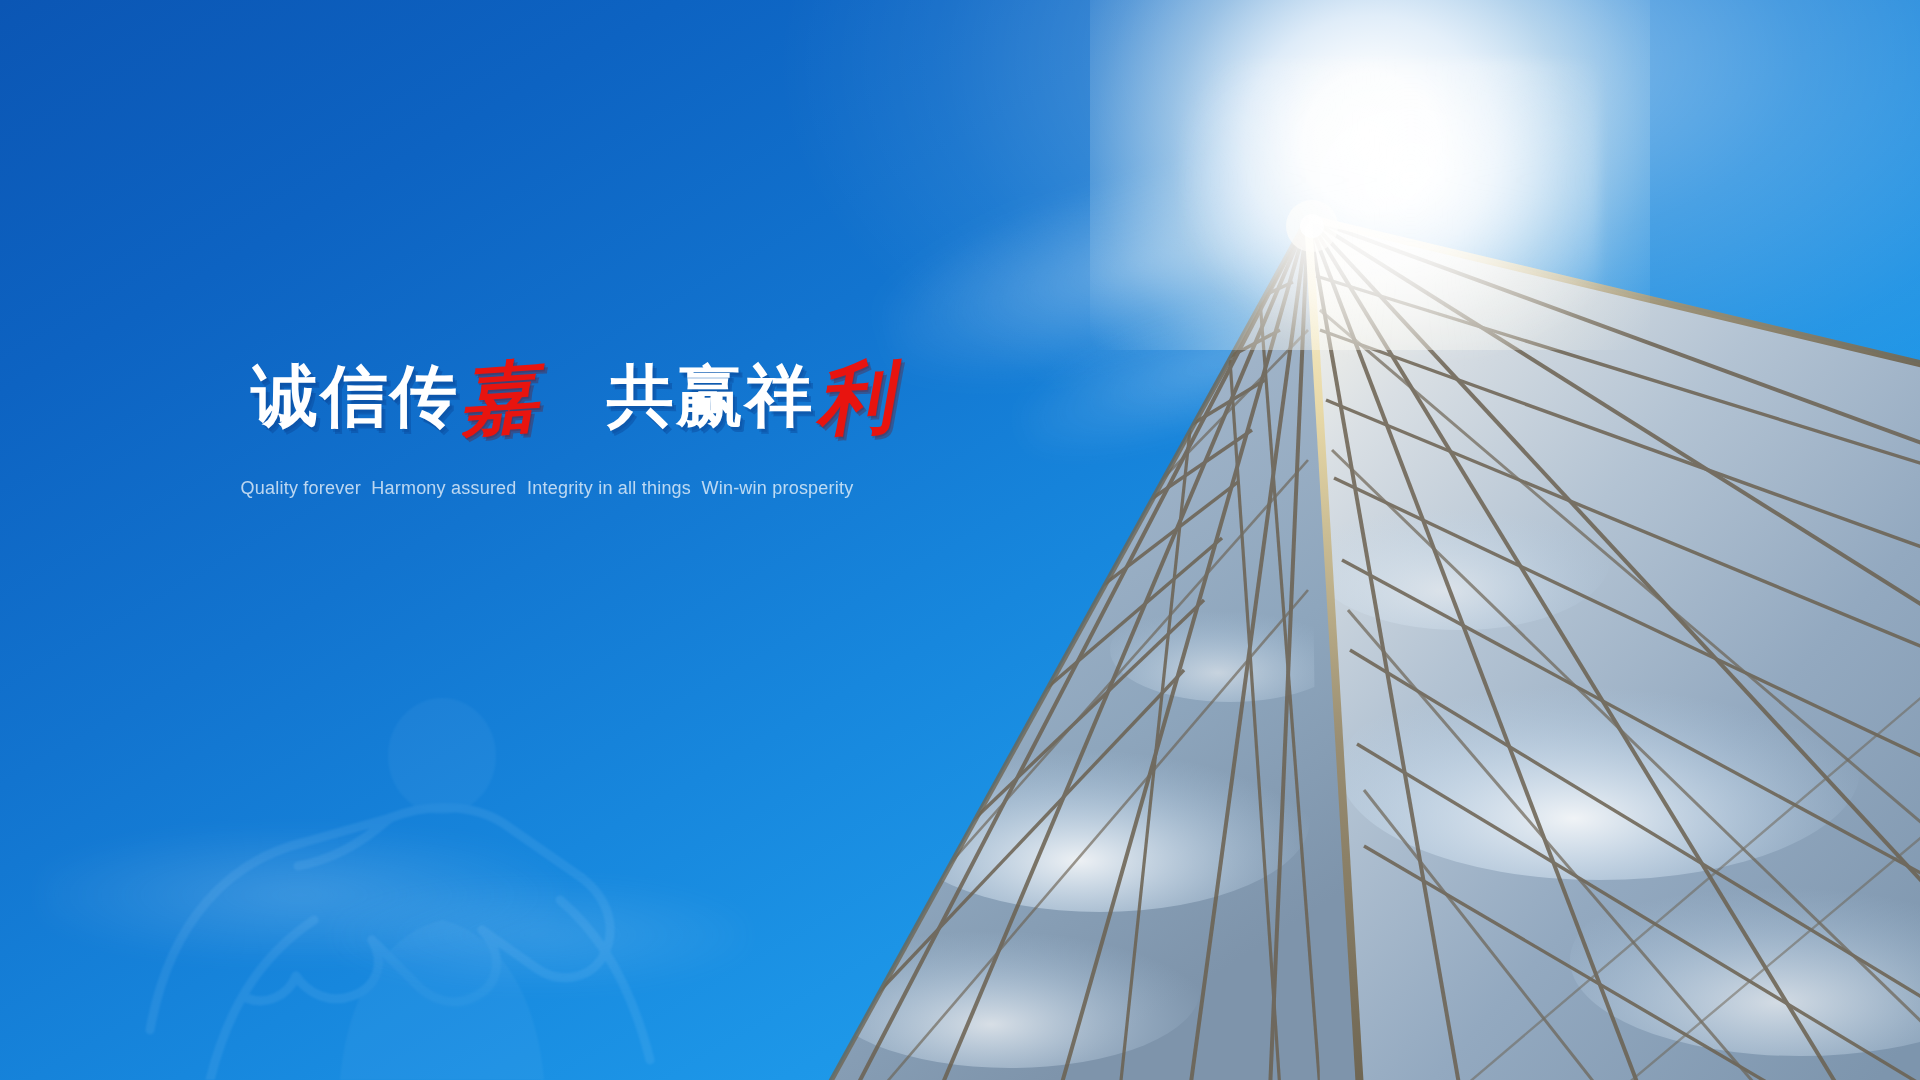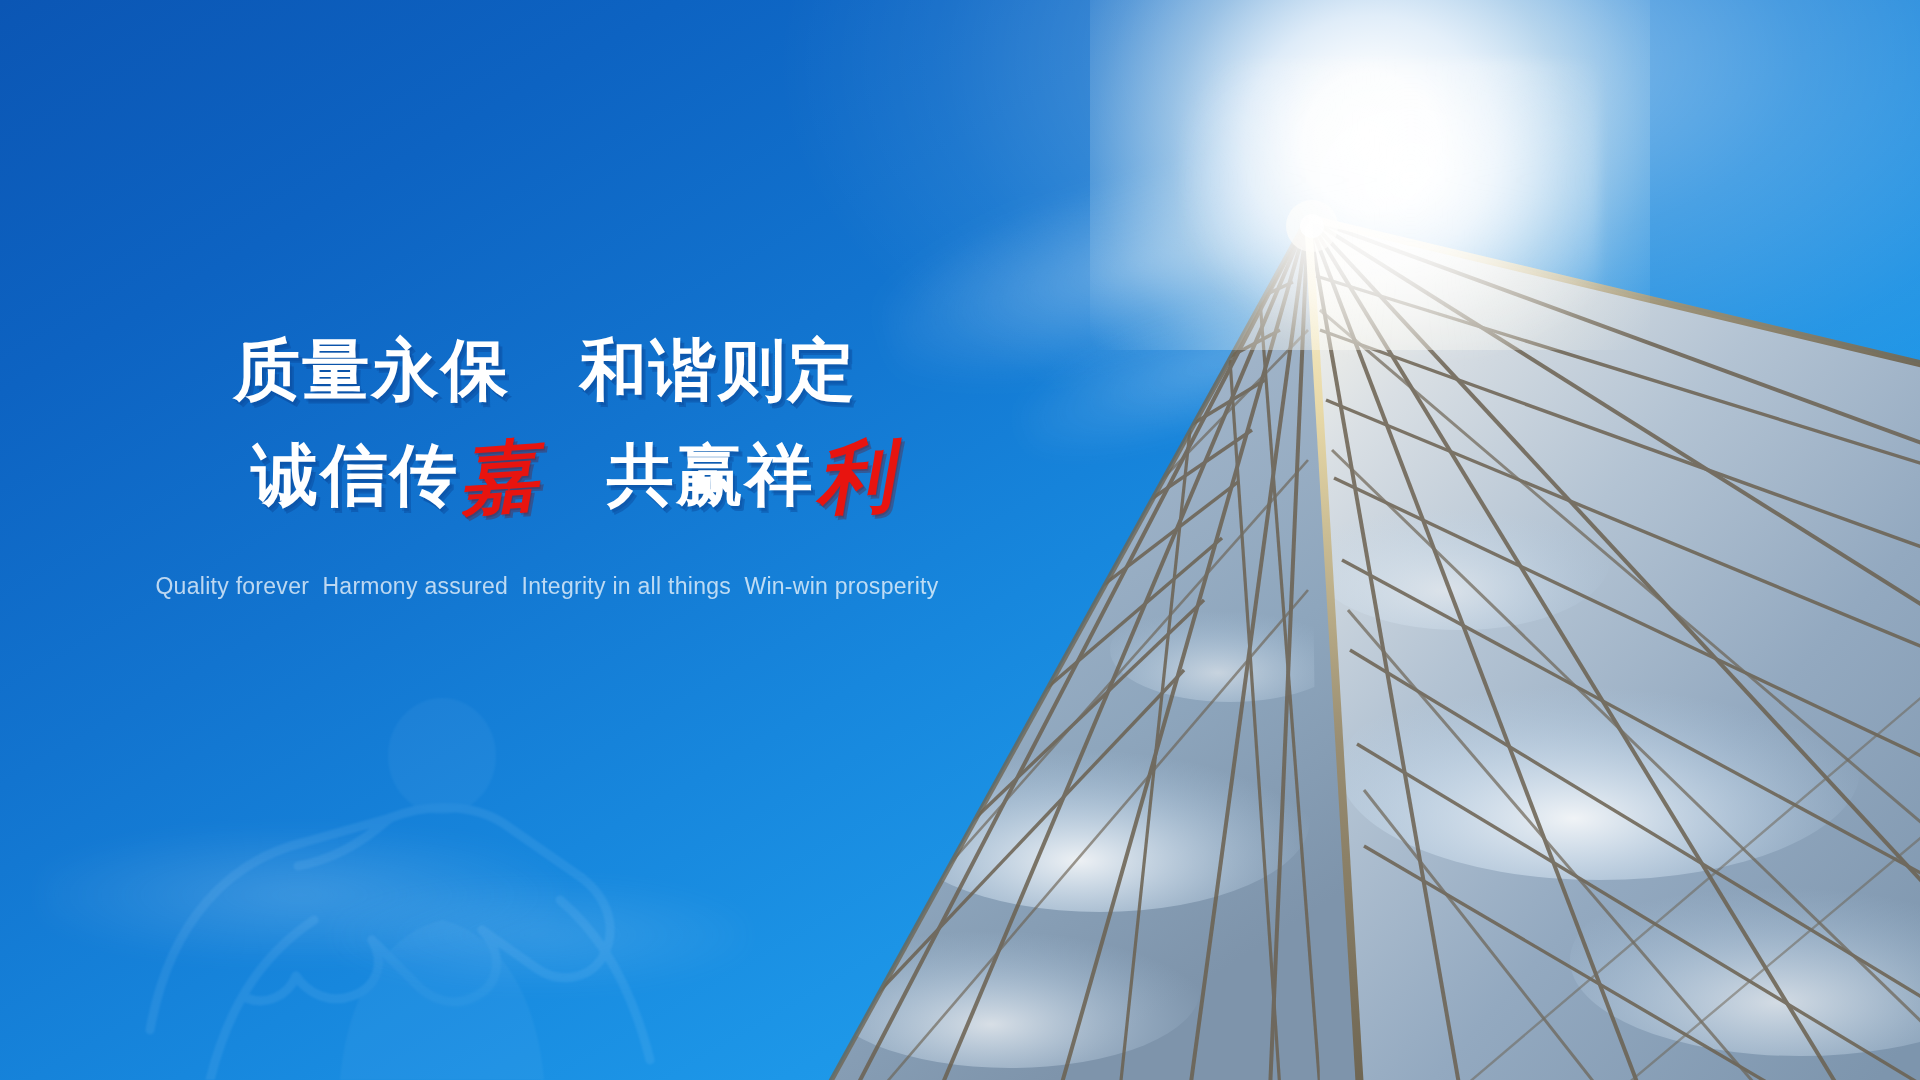--- a/index.html
+++ b/index.html
@@ -113,23 +113,23 @@
     font-style:italic;
     font-weight:bold;
     text-shadow:
        3px 4px 0 rgba(120,10,10,.30),
        1px 2px 0 rgba(120,10,10,.22);
     display:inline-block;
     transform:translateY(6px) rotate(-4deg);
     letter-spacing:0;
   }
   .subline{
-    margin-top:56px;
+    margin-top:40px;
     margin-left:34px;
-    font-size:23px;
+    font-size:18px;
     color:rgba(255,255,255,.72);
     letter-spacing:.012em;
     font-weight:normal;
     white-space:pre;
   }
 </style>
 </head>
 <body>
 
 <div id="banner">
@@ -277,18 +277,17 @@
     <path d="M548 88 L1170 236" stroke="url(#edgeGlow)" stroke-width="7" fill="none" opacity="0.95"></path>
     <path d="M548 88 L66 960" stroke="#6e6552" stroke-width="5" fill="none" opacity="0.8"></path>
     <circle cx="552" cy="96" r="26" fill="#fff8e0" opacity="0.65"></circle>
     <circle cx="552" cy="96" r="12" fill="#ffffff" opacity="0.9"></circle>
   </svg>
 
   <div class="sun-core"></div>
   <div class="sun-bleed"></div>
 
   <div class="copy">
-    <div class="line line1">质量永保　和谐则定</div>
     <div class="line line2"><span>诚信传</span><span class="hl">嘉</span><span>　共赢祥</span><span class="hl">利</span></div>
     <div class="subline">Quality forever  Harmony assured  Integrity in all things  Win-win prosperity</div>
   </div>
 
 </div>
 
 </body></html>

